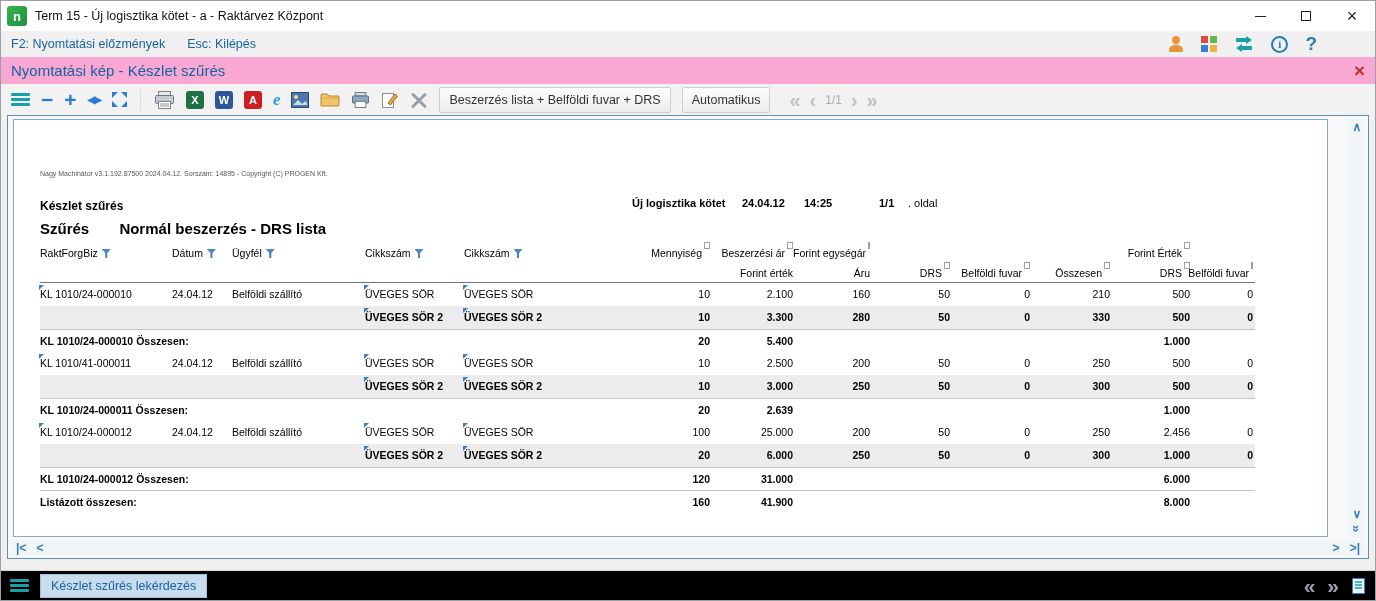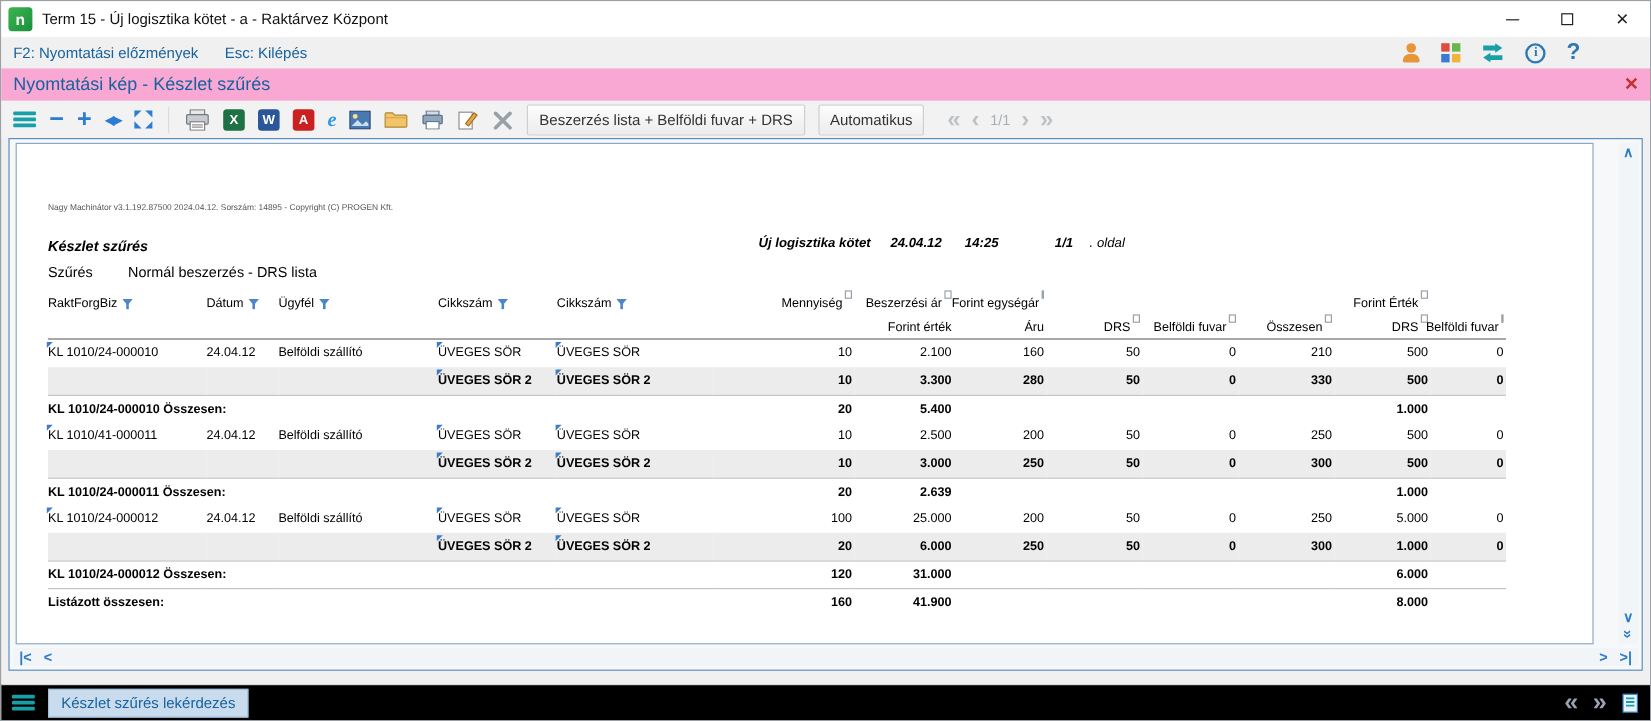--- a/index.html
+++ b/index.html
@@ -63,30 +63,30 @@
   .preview { position:absolute; top:114px; left:6px; right:6px; height:444px; background:#f6f8fa; border:1px solid #5c8ebe; }
   .page { position:absolute; top:3px; left:5px; right:40px; bottom:21px; background:#fff; border:1px solid #8aa8c8; overflow:hidden; }
   .vscroll { position:absolute; top:3px; right:3px; width:16px; bottom:21px; display:flex; flex-direction:column; align-items:center; background:#f2f5f8; padding:2px 0; }
   .hscroll { position:absolute; left:3px; right:3px; bottom:3px; height:15px; display:flex; align-items:center; background:#f2f5f8; padding:0 5px; gap:10px; }
   .sbtn { color:#2e7cc4; font-weight:bold; font-size:12px; line-height:1; }
   .spacer { flex:1; }
   .dbl { transform:rotate(90deg); font-size:13px; margin-top:2px; }
 
   
   .meta { position:absolute; top:50px; left:26px; font-size:7px; color:#555; }
-  .rrow1 { position:absolute; top:76px; left:26px; right:20px; height:16px;font-style:italic; }
+  .rrow1 { position:absolute; top:76px; left:26px; right:20px; height:16px; }
   .rtitle { font-size:12px; font-weight:bold; color:#000; }
   .rhead { position:absolute; left:592px; top:1px; font-size:11px; height:14px; }
   .rhead span { position:absolute; white-space:nowrap; }
   .rh-doc { left:0; font-weight:bold; }
   .rh-date { left:110px; font-weight:bold; }
   .rh-time { left:172px; font-weight:bold; }
   .rh-page { left:247px; font-weight:bold; }
   .rh-oldal { left:276px; }
-  .rfilter { position:absolute; top:100px; left:26px; font-size:12px; }
+  .rfilter { position:absolute; top:100px; left:26px; font-size:15px;font-weight:bold; }
   .rfilter .fv { margin-left:26px; }
   .rtable { position:absolute; top:122px; left:26px; }
   .tgrid { display:grid; grid-template-columns:132px 60px 133px 99px 130px 118px 83px 77px 80px 80px 80px 80px 63px; }
   .thead { grid-auto-rows:20px; border-bottom:1px solid #707070; }
   .tbody { grid-auto-rows:23px; }
   .hcell { display:flex; align-items:flex-end; padding:0 2px 3px 0; font-size:10.5px; white-space:nowrap; }
   .hcell.num { justify-content:flex-end; }
   .hcell.mk::after { content:''; display:inline-block; width:4px; height:5px; border:1px solid #98a2ac; margin-left:2px; align-self:flex-start; }
   .funnel { display:inline-block; width:9px; height:9px; margin:0 0 1px 4px; background:#4a86c8; clip-path:polygon(0 0,100% 0,62% 45%,62% 100%,38% 100%,38% 45%); }
   .cell { font-size:10.5px; line-height:23px; white-space:nowrap; padding-right:2px; position:relative; color:#000; }
@@ -395,21 +395,21 @@
             <div class="cell">24.04.12</div>
             <div class="cell">Belföldi szállító</div>
             <div class="cell lk">ÜVEGES SÖR</div>
             <div class="cell lk">ÜVEGES SÖR</div>
             <div class="cell num">100</div>
             <div class="cell num">25.000</div>
             <div class="cell num">200</div>
             <div class="cell num">50</div>
             <div class="cell num">0</div>
             <div class="cell num">250</div>
-            <div class="cell num">5.000</div>
+            <div class="cell num">2.456</div>
             <div class="cell num">0</div>
             <div class="cell shade"></div>
             <div class="cell shade"></div>
             <div class="cell shade"></div>
             <div class="cell shade lk">ÜVEGES SÖR 2</div>
             <div class="cell shade lk">ÜVEGES SÖR 2</div>
             <div class="cell num shade">20</div>
             <div class="cell num shade">6.000</div>
             <div class="cell num shade">250</div>
             <div class="cell num shade">50</div>

